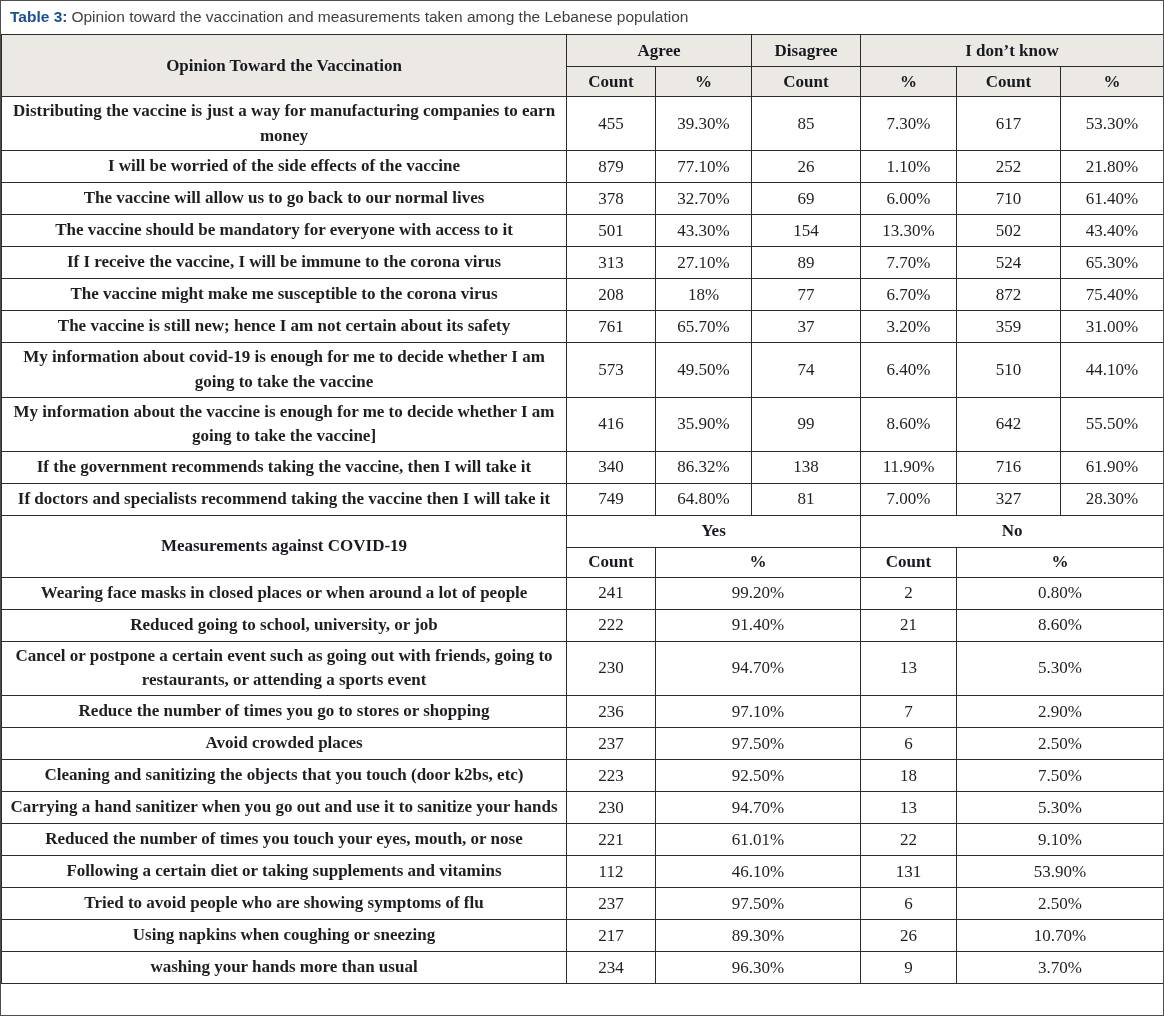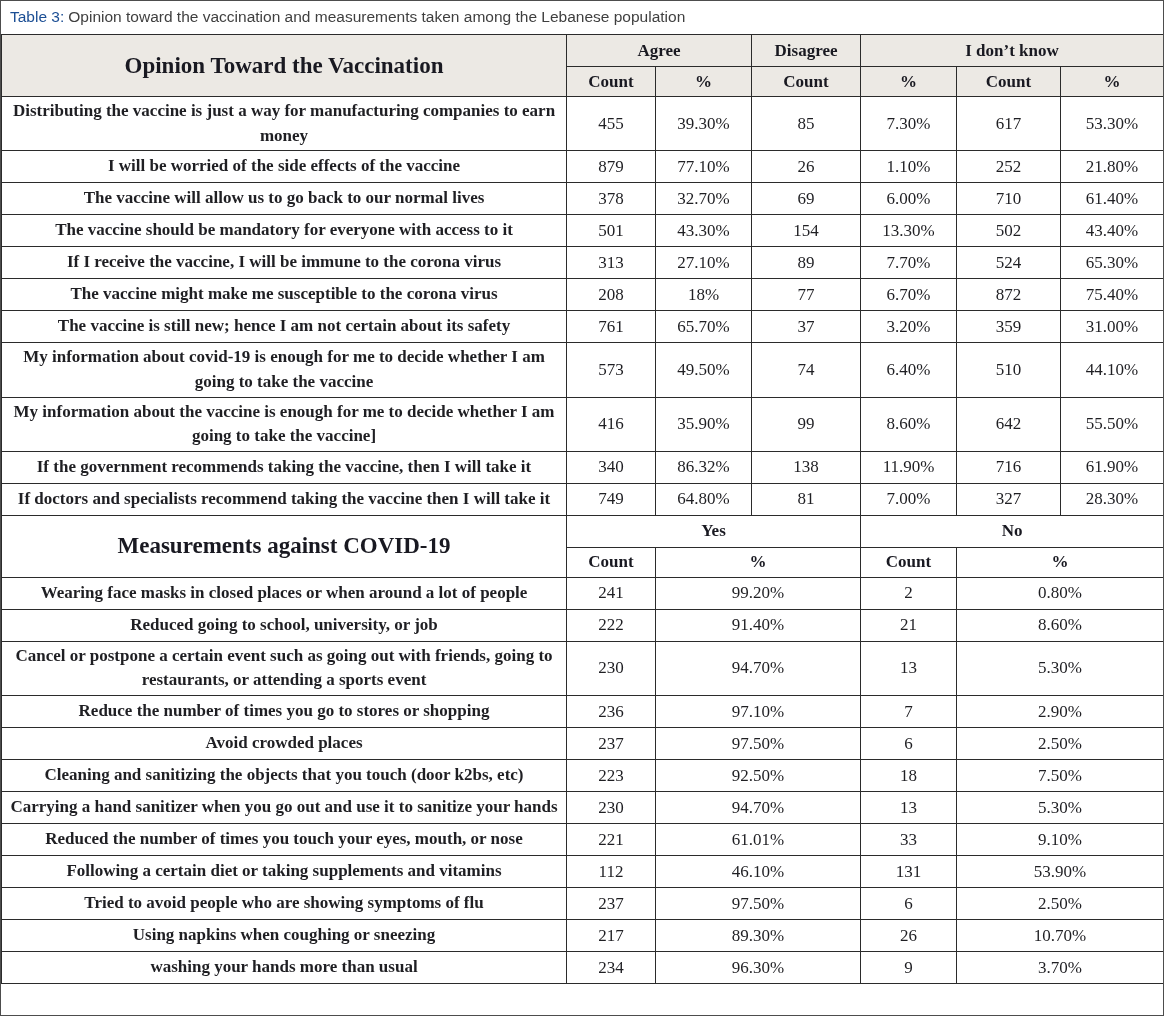--- a/index.html
+++ b/index.html
@@ -21,21 +21,21 @@
   .title-bar{
     font-family:"Liberation Sans",sans-serif;
     font-size:15.5px;
     color:var(--title-text);
     padding:7px 9px 6px 9px;
     height:33px;
     white-space:nowrap;
   }
   .title-bar .t-label{
     color:var(--accent-blue);
-    font-weight:normal;
+    font-weight:bold;
     margin-right:4px;
   }
   table.main{
     width:100%;
     table-layout:fixed;
     border-collapse:collapse;
     font-family:"Liberation Serif","DejaVu Serif",serif;
     font-size:17px;
     color:var(--body-text);
   }
@@ -58,21 +58,21 @@
   }
   tr.grp{height:32px;}
   tr.sub{height:30px;}
   tbody tr{height:32px;}
   td.label-cell{
     padding:2px 12px;
     line-height:1.45;
     font-weight:bold;
   }
   .section-label{
-    font-size:23px;
+    font-size:17px;
   }
 </style>
 </head>
 <body>
 
 <div class="figure">
   <div class="title-bar">
     <span class="t-label">Table 3:</span><span>Opinion toward the vaccination and measurements taken among the Lebanese population</span>
   </div>
 
@@ -267,21 +267,21 @@
           <td class="label-cell">Carrying a hand sanitizer when you go out and use it to sanitize your hands</td>
           <td>230</td>
           <td colspan="2">94.70%</td>
           <td>13</td>
           <td colspan="2">5.30%</td>
         </tr>
         <tr>
           <td class="label-cell">Reduced the number of times you touch your eyes, mouth, or nose</td>
           <td>221</td>
           <td colspan="2">61.01%</td>
-          <td>33</td>
+          <td>22</td>
           <td colspan="2">9.10%</td>
         </tr>
         <tr>
           <td class="label-cell">Following a certain diet or taking supplements and vitamins</td>
           <td>112</td>
           <td colspan="2">46.10%</td>
           <td>131</td>
           <td colspan="2">53.90%</td>
         </tr>
         <tr>

